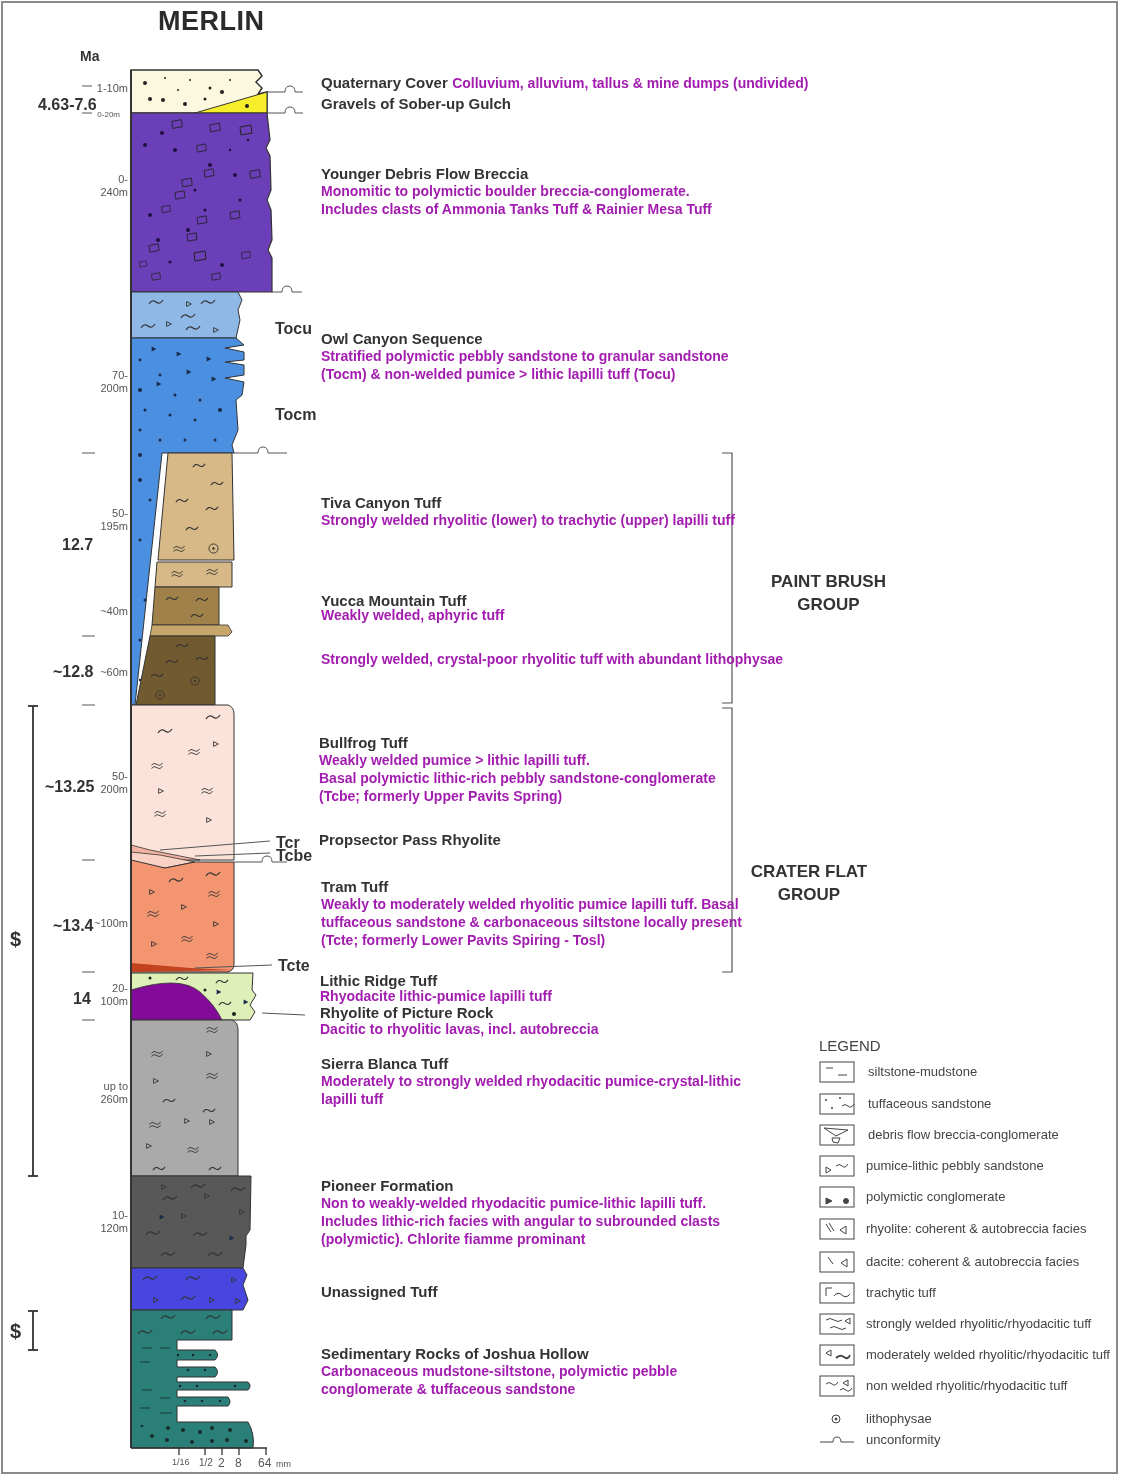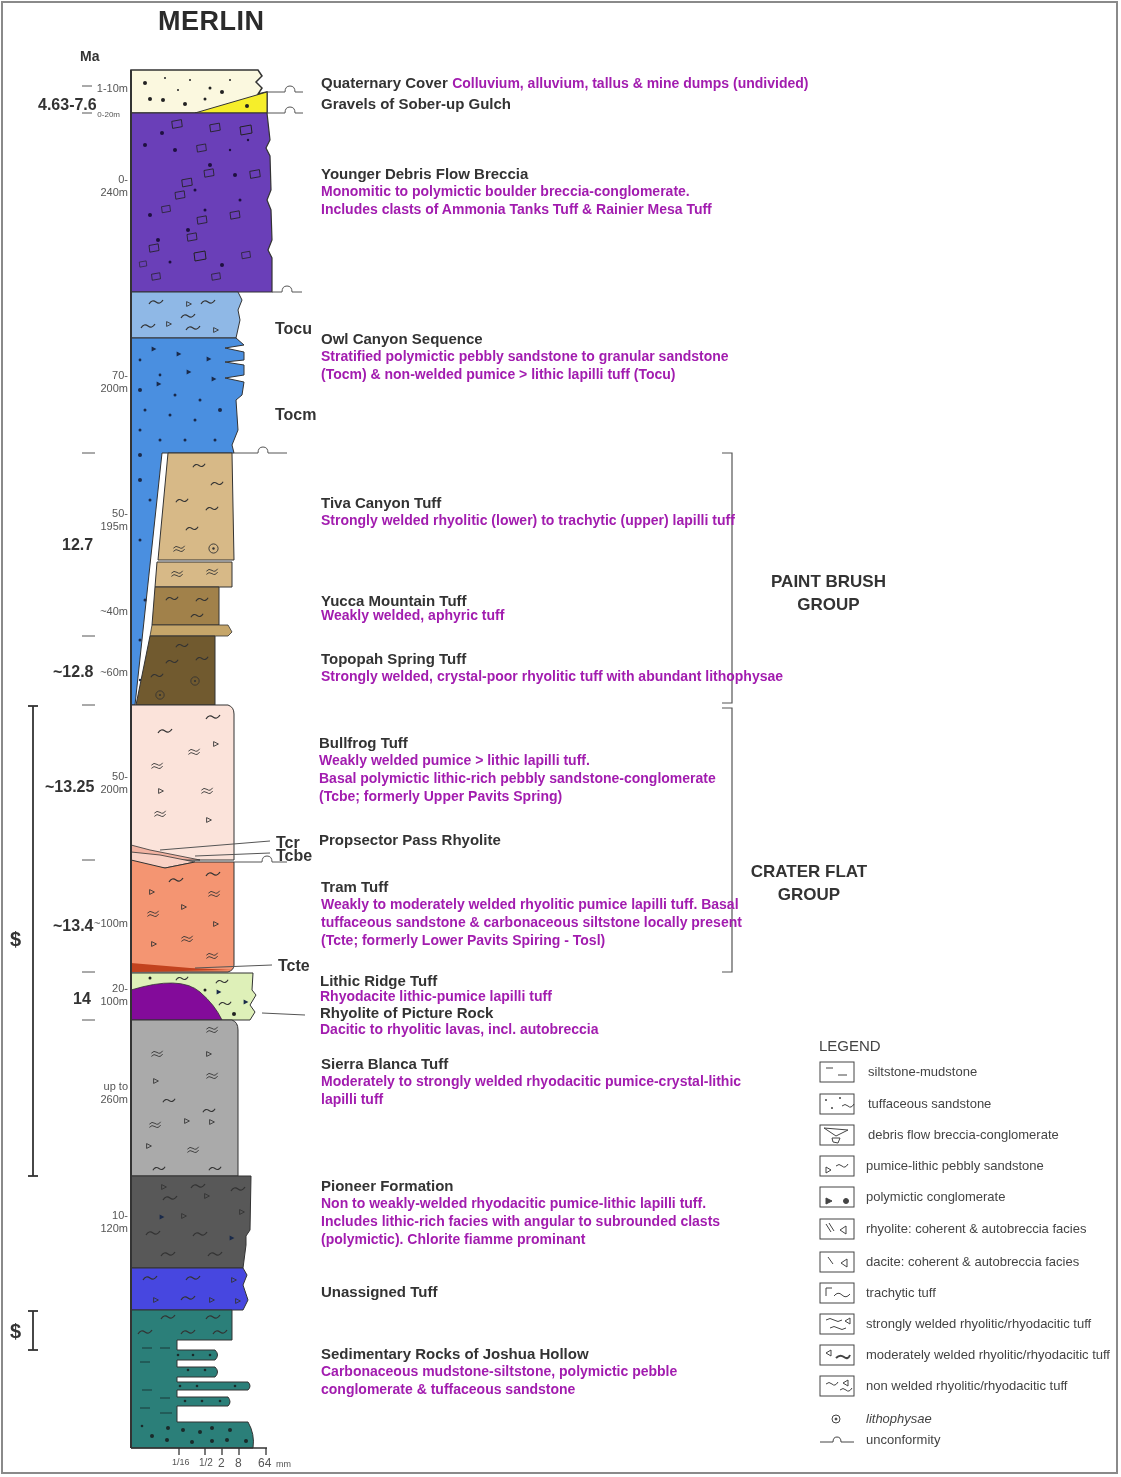--- a/index.html
+++ b/index.html
@@ -483,21 +483,20 @@
     <div class="unit">Tiva Canyon Tuff</div>
     <div class="desc">Strongly welded rhyolitic (lower) to trachytic (upper) lapilli tuff</div>
   </div>
 
   <div class="abs" style="left:321px;top:593px;">
     <div class="unit" style="line-height:15px;">Yucca Mountain Tuff</div>
     <div class="desc" style="line-height:15px;">Weakly welded, aphyric tuff</div>
   </div>
 
   <div class="abs" style="left:321px;top:650px;">
-    <div class="unit">Topopah Spring Tuff</div>
     <div class="desc">Strongly welded, crystal-poor rhyolitic tuff with abundant lithophysae</div>
   </div>
 
   <div class="abs" style="left:319px;top:734px;">
     <div class="unit">Bullfrog Tuff</div>
     <div class="desc">Weakly welded pumice &gt; lithic lapilli tuff.</div>
     <div class="desc">Basal polymictic lithic-rich pebbly sandstone-conglomerate</div>
     <div class="desc">(Tcbe; formerly Upper Pavits Spring)</div>
   </div>
 
@@ -568,15 +567,15 @@
   <div class="abs legend-label" style="left:868px;top:1096px;">tuffaceous sandstone</div>
   <div class="abs legend-label" style="left:868px;top:1127px;">debris flow breccia-conglomerate</div>
   <div class="abs legend-label" style="left:866px;top:1158px;">pumice-lithic pebbly sandstone</div>
   <div class="abs legend-label" style="left:866px;top:1189px;">polymictic conglomerate</div>
   <div class="abs legend-label" style="left:866px;top:1221px;">rhyolite: coherent &amp; autobreccia facies</div>
   <div class="abs legend-label" style="left:866px;top:1254px;">dacite: coherent &amp; autobreccia facies</div>
   <div class="abs legend-label" style="left:866px;top:1285px;">trachytic tuff</div>
   <div class="abs legend-label" style="left:866px;top:1316px;">strongly welded rhyolitic/rhyodacitic tuff</div>
   <div class="abs legend-label" style="left:866px;top:1347px;">moderately welded rhyolitic/rhyodacitic tuff</div>
   <div class="abs legend-label" style="left:866px;top:1378px;">non welded rhyolitic/rhyodacitic tuff</div>
-  <div class="abs legend-label" style="left:866px;top:1411px;font-style:italic;">lithophysae</div>
+  <div class="abs legend-label" style="left:866px;top:1411px;">lithophysae</div>
   <div class="abs legend-label" style="left:866px;top:1432px;">unconformity</div>
 </div>
 
 </body></html>

